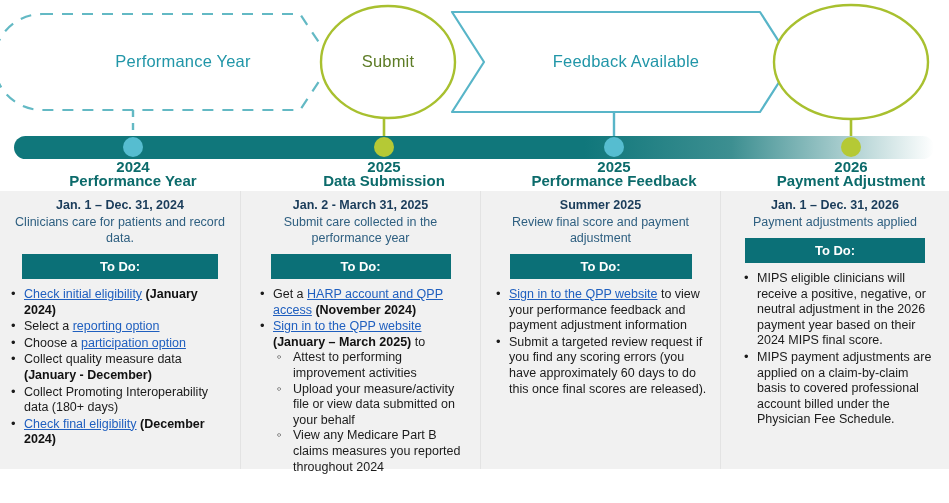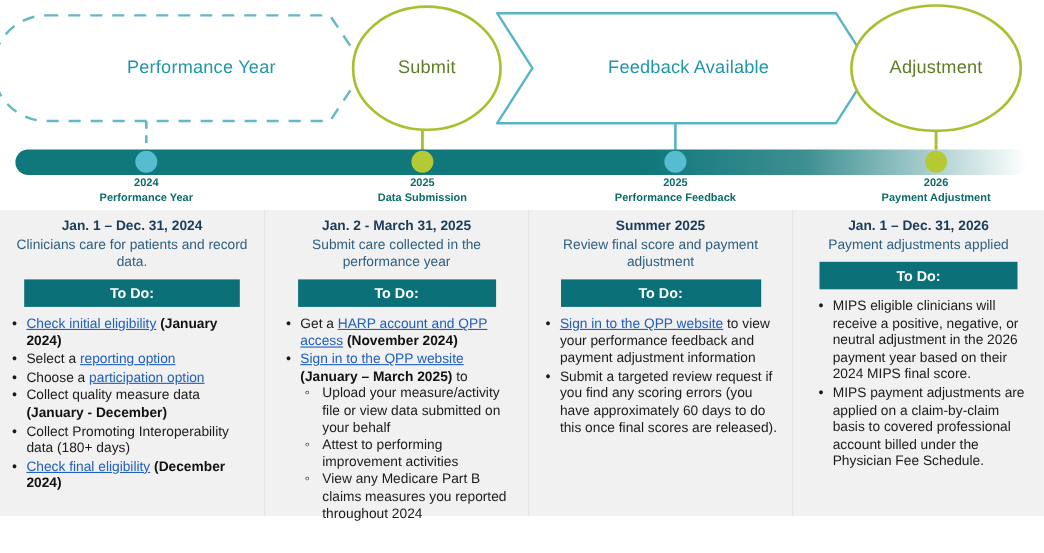--- a/index.html
+++ b/index.html
@@ -26,21 +26,21 @@
     white-space:nowrap;
   }
   .shape-label.teal{color:#2196a8;}
   .shape-label.olive{color:#5d7c26;}
 
   .axis-label{
     position:absolute;
     text-align:center;
     color:#0c6b6b;
     font-weight:bold;
-    font-size:10px;
+    font-size:15px;
     line-height:13.5px;
     white-space:nowrap;
   }
   .axis-label .yr{display:block;}
   .axis-label .nm{display:block;}
 
   
   #detail-panel{
     position:absolute;left:0;top:191px;width:949px;height:278px;
     background:#f1f1f1;
@@ -163,21 +163,20 @@
 
     <circle cx="133" cy="147" r="10" fill="#56bdd0"></circle>
     <circle cx="384" cy="147" r="10" fill="#b5c935"></circle>
     <circle cx="614" cy="147" r="10" fill="#56bdd0"></circle>
     <circle cx="851" cy="147" r="10" fill="#b5c935"></circle>
   </svg>
 
   <div class="shape-label teal" style="left:58px;top:52px;width:250px;">Performance Year</div>
   <div class="shape-label olive" style="left:318px;top:52px;width:140px;">Submit</div>
   <div class="shape-label teal" style="left:484px;top:52px;width:284px;">Feedback Available</div>
-  <div class="shape-label olive" style="left:781px;top:52px;width:140px;">Adjustment</div>
 
   <div class="axis-label" style="left:33px;top:160px;width:200px;">
     <span class="yr">2024</span>
     <span class="nm">Performance Year</span>
   </div>
   <div class="axis-label" style="left:284px;top:160px;width:200px;">
     <span class="yr">2025</span>
     <span class="nm">Data Submission</span>
   </div>
   <div class="axis-label" style="left:509px;top:160px;width:210px;">
@@ -210,22 +209,22 @@
 
   <div class="col col-1">
     <div class="col-head">
       <div class="col-date">Jan. 2 - March 31, 2025</div>
       <div class="col-desc">Submit care collected in the performance year</div>
     </div>
     <div class="todo-bar">To Do:</div>
     <ul class="bullets">
         <li>Get a <span class="lnk">HARP account and QPP access</span> <span class="bld">(November 2024)</span></li>
         <li><span class="lnk">Sign in to the QPP website</span> <span class="bld">(January – March 2025)</span> to<ul class="sub">
+            <li>Attest to performing improvement activities</li>
             <li>Upload your measure/activity file or view data submitted on your behalf</li>
-            <li>Attest to performing improvement activities</li>
             <li>View any Medicare Part B claims measures you reported throughout 2024</li>
           </ul></li>
       </ul>
   </div>
 
   <div class="col col-2">
     <div class="col-head">
       <div class="col-date">Summer 2025</div>
       <div class="col-desc">Review final score and payment adjustment</div>
     </div>

